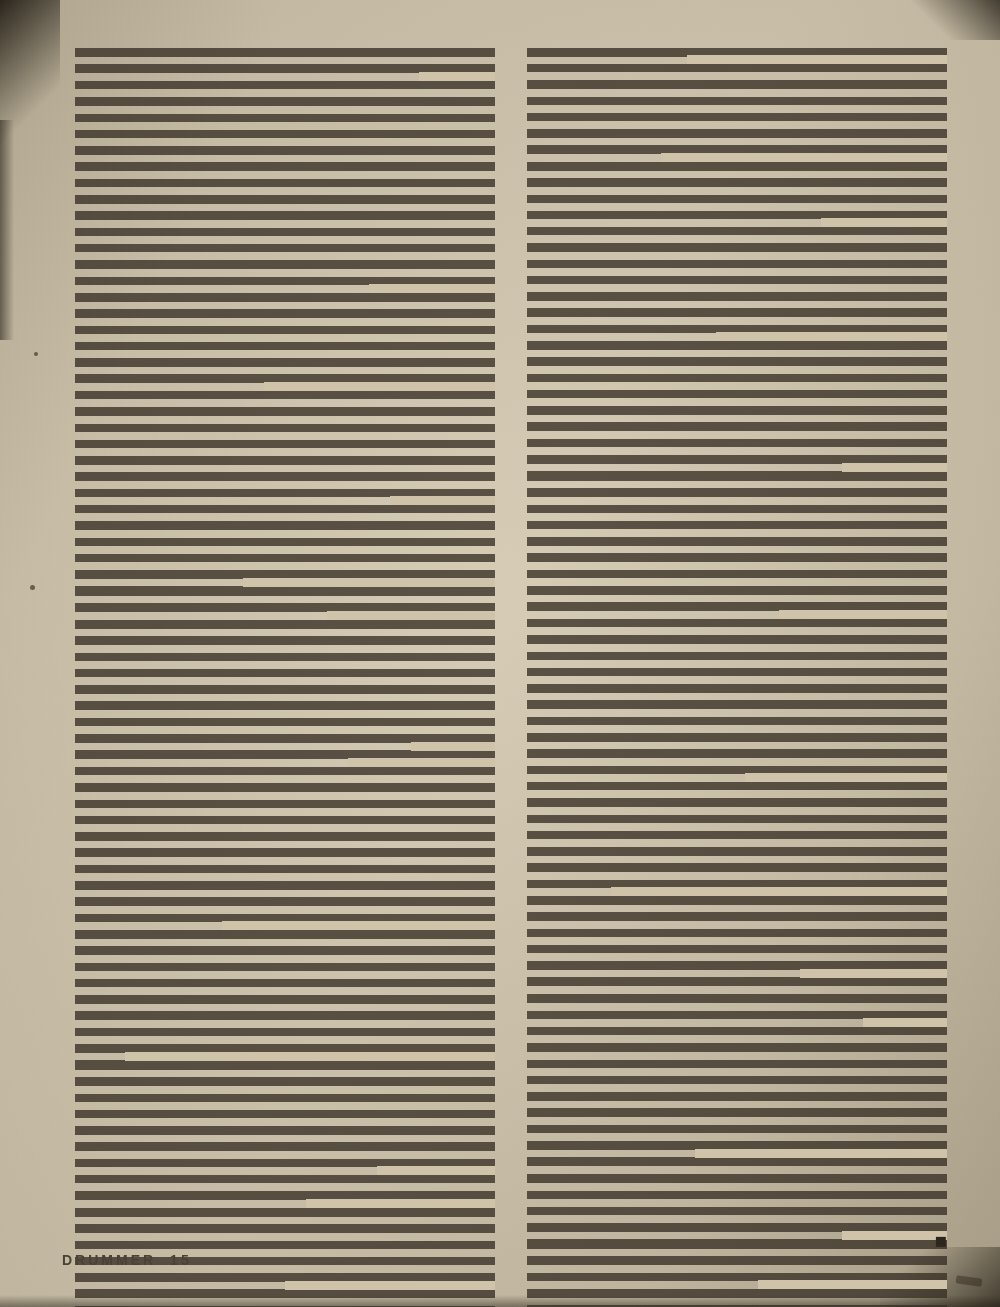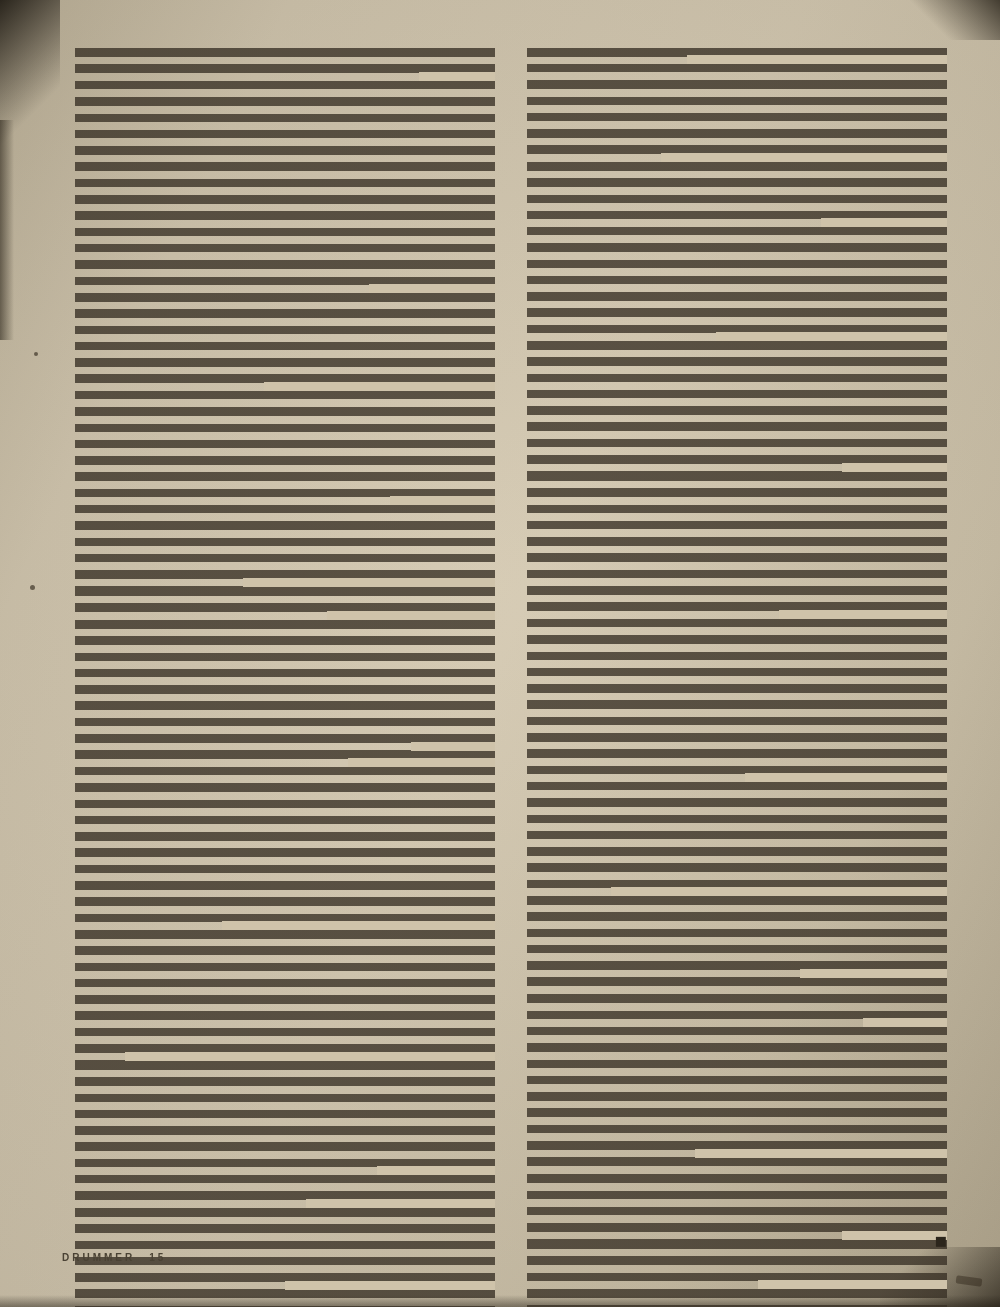--- a/index.html
+++ b/index.html
@@ -67,21 +67,21 @@
 
   .end-mark{
     position:absolute;
     font-size:13px;color:#2c261c;
   }
 
   .footer{
     position:absolute;left:62px;top:1252px;
     font-family:"Liberation Sans",sans-serif;
     font-weight:bold;
-    font-size:10px;letter-spacing:3px;
+    font-size:14px;letter-spacing:3px;
     color:#4a4234;
     display:flex;gap:14px;
   }
 </style>
 </head>
 <body>
 
 <div class="page">
 
   <div class="edge edge-top-left"></div>

